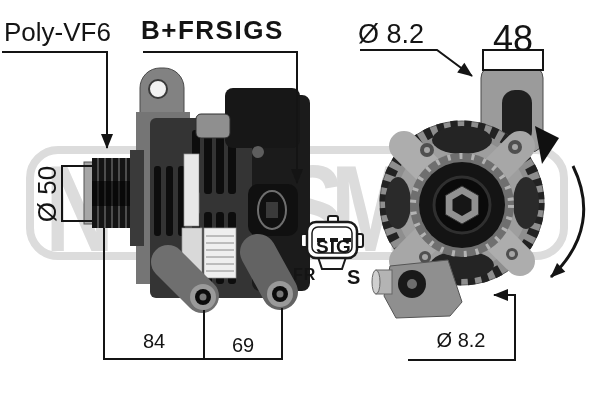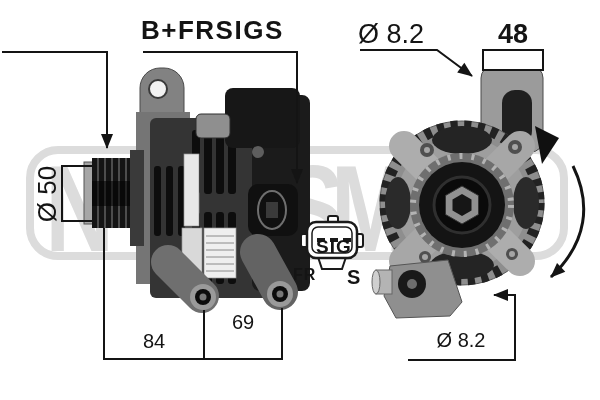--- a/index.html
+++ b/index.html
@@ -176,32 +176,33 @@
       <path d="M 143 52 L 297 52 L 297 183" marker-end="url(#arr)"></path>
       <path d="M 360 50 L 437 50 L 472 76" marker-end="url(#arr)"></path>
       <rect x="483" y="50" width="60" height="20" fill="#ffffff"></rect>
       <path d="M 93 166 L 62 166 L 62 221 L 93 221"></path>
       <path d="M 104 228 L 104 359 L 282 359 L 282 308 M 204 359 L 204 310"></path>
       <path d="M 408 360 L 515 360 L 515 295 L 494 295" marker-end="url(#arr)"></path>
       <path d="M 573 166 C 591 203 588 242 551 277" stroke-width="3" marker-end="url(#arr)"></path>
     </g>
   </svg>
 
+  <div class="lbl callout" style="left:4px;top:19px;">Poly-VF6</div>
 
   <div class="lbl callout bold" style="left:141px;top:17px;letter-spacing:1.5px;">B+FRSIGS</div>
 
   <div class="lbl callout" style="left:358px;top:21px;font-size:27px;">Ø 8.2</div>
 
-  <div class="lbl dim" style="left:483px;top:21px;width:60px;font-size:27px;font-weight:bold;">48</div>
+  <div class="lbl dim" style="left:483px;top:21px;width:60px;font-size:36px;">48</div>
 
   <div class="lbl callout" style="left:7px;top:181px;width:80px;text-align:center;transform:rotate(-90deg);">Ø 50</div>
 
   <div class="lbl dim" style="left:104px;top:331px;width:100px;">84</div>
 
-  <div class="lbl dim" style="left:204px;top:312px;width:78px;">69</div>
+  <div class="lbl dim" style="left:204px;top:335px;width:78px;">69</div>
 
   <div class="lbl dim" style="left:408px;top:330px;width:106px;">Ø 8.2</div>
 
   <div class="lbl pin" style="left:316px;top:195px;margin-top:42px;">SIG</div>
 
   <div class="lbl pin" style="left:293px;top:267px;font-size:16px;">FR</div>
 
   <div class="lbl pin" style="left:347px;top:267px;font-size:20px;">S</div>
 
 </div>

